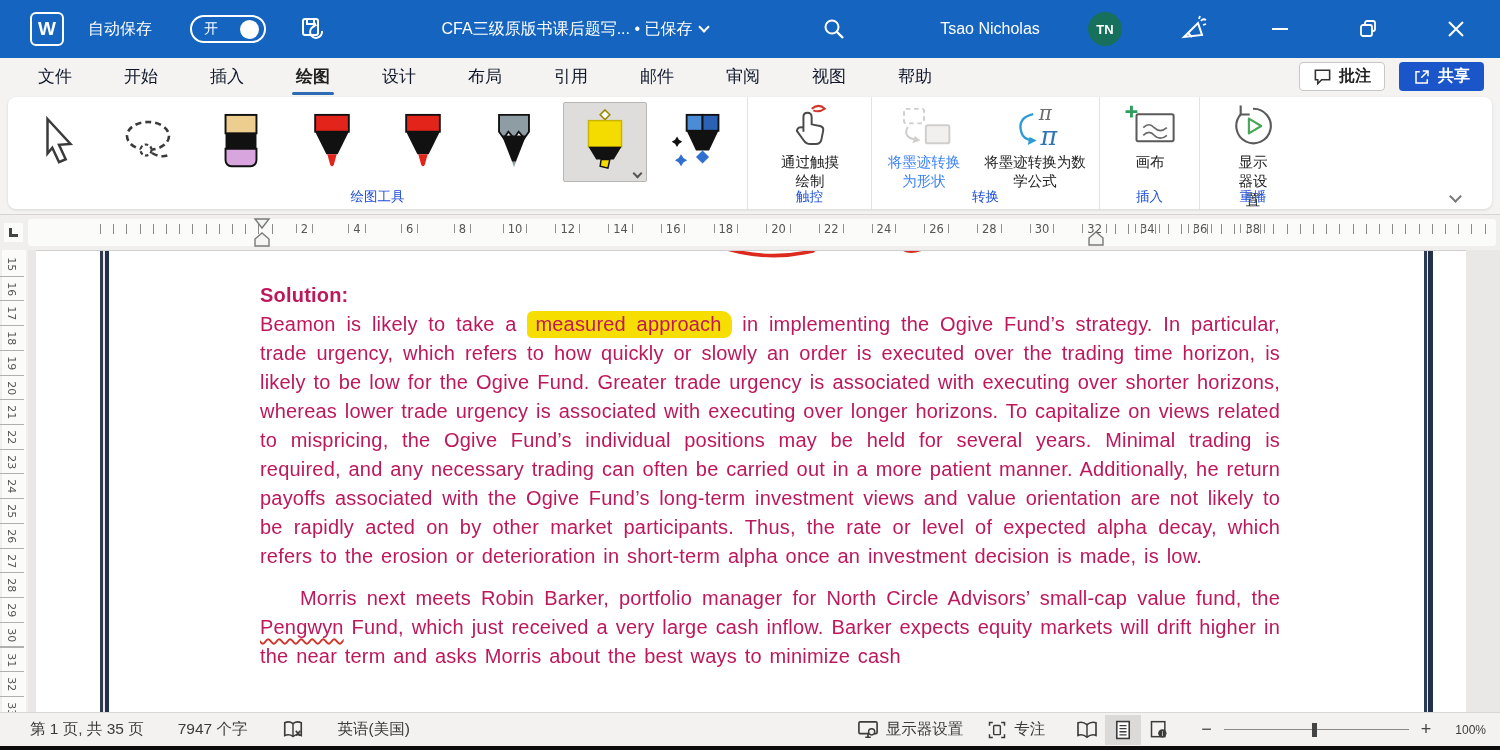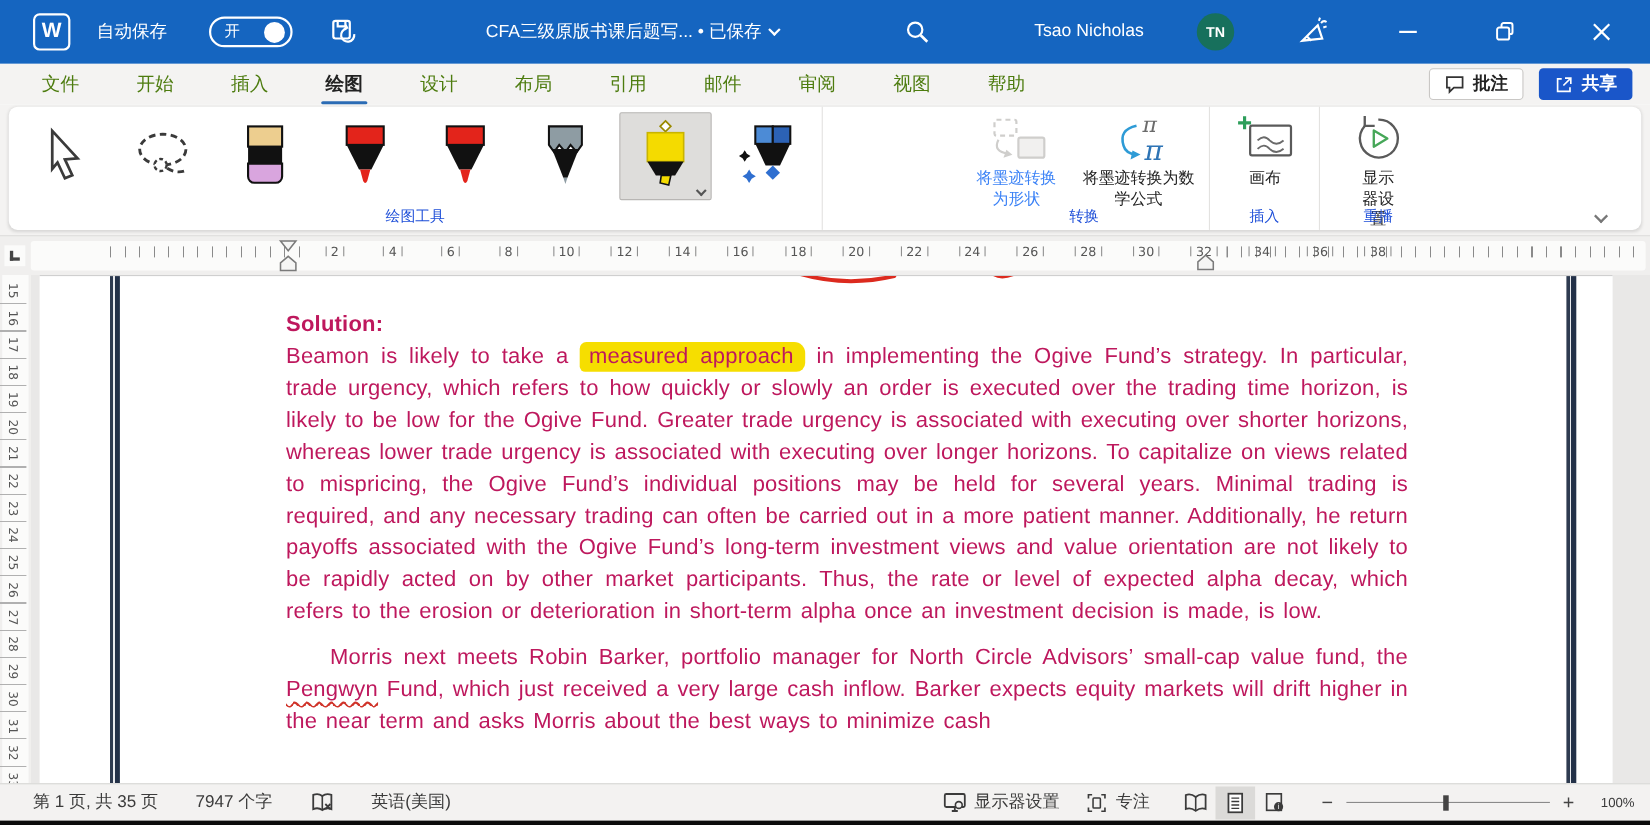--- a/index.html
+++ b/index.html
@@ -19,21 +19,21 @@
 .username{left:905px;width:170px;justify-content:center;font-size:16px}
 .avatar{left:1088px;top:12px!important;width:34px;height:34px!important;background:#17705C;border-radius:50%;justify-content:center;font-size:13px;font-weight:bold}
 .announce{left:1180px}
 .win-min{left:1262px;width:36px;justify-content:center}
 .win-restore{left:1350px;width:36px;justify-content:center}
 .win-close{left:1438px;width:36px;justify-content:center}
 .chev-dn{width:8px;height:8px;border-right:2px solid #fff;border-bottom:2px solid #fff;transform:rotate(45deg);margin-top:-4px}
 
 
 #tabsbar{position:absolute;left:0;top:58px;width:1500px;height:37px;background:#F4F3F2;display:flex;align-items:center;padding-left:12px}
-.tab{position:relative;height:37px;display:flex;align-items:center;padding:0 26px;font-size:17px;color:#4d7c0f}
+.tab{position:relative;height:37px;display:flex;align-items:center;padding:0 26px;font-size:17px;color:#0f172a}
 .tab.active{font-weight:bold;color:#222}
 .tab.active::after{content:"";position:absolute;left:22px;right:22px;bottom:0;height:3px;background:#2B6CB5;border-radius:2px}
 .tabsbar-right{margin-left:auto;display:flex;align-items:center;gap:14px;margin-right:16px}
 .btn-comments{height:29px;display:flex;align-items:center;gap:7px;background:#fff;border:1px solid #c9c7c5;border-radius:4px;padding:0 13px;font-size:16px;font-weight:bold;color:#222}
 .btn-share{height:29px;display:flex;align-items:center;gap:7px;background:#1A56C9;border-radius:4px;padding:0 14px;font-size:16px;font-weight:bold;color:#fff}
 
 
 #ribbonzone{position:absolute;left:0;top:95px;width:1500px;height:120px;background:#F4F3F2;border-bottom:1px solid #D5D4D2}
 #ribboncard{position:absolute;left:8px;top:2px;width:1484px;height:112px;background:#fff;border-radius:8px;box-shadow:0 1px 3px rgba(0,0,0,.12)}
 .rgroup{position:absolute;top:0;height:112px;border-right:1px solid #E3E2E0}
@@ -243,20 +243,32 @@
               <path d="M18 19 h34 L42 40 h-14 Z" fill="#111"></path>
               <path d="M35 40 l7 7 -7 7 -7 -7 Z" fill="#2F6FD0"></path>
               <path d="M8 26 l3 5 5 3 -5 3 -3 5 -3 -5 -5 -3 5 -3 Z" fill="#111" transform="scale(0.7) translate(3 10)"></path>
               <path d="M12 44 l2.5 4 4 2.5 -4 2.5 -2.5 4 -2.5 -4 -4 -2.5 4 -2.5 Z" fill="#2F6FD0"></path>
             </svg>
       </div>
     </div>
     <div class="glabel">绘图工具</div>
   </div>
 
+  <div class="rgroup g-touch">
+    <div class="rbtn" style="left:26px;width:72px">
+      <span class="bicon">
+        <svg width="46" height="46" viewBox="0 0 56 56">
+              <path d="M30 7 q9 -7 16 0 q-7 5 -14 2" fill="none" stroke="#D2362A" stroke-width="2.4"></path>
+              <path d="M20 30 q-7 -2 -8 4 l8 11 q3 5 9 5 h6 q6 0 7 -6 l2 -10 q1 -5 -4 -6 l-10 -2 v-9 q0 -5 -5 -5 q-5 0 -5 5 v18" fill="#fff" stroke="#4a4a4a" stroke-width="2.4" stroke-linejoin="round"></path>
+            </svg>
+      </span>
+      <span class="btext">通过触摸绘制</span>
+    </div>
+    <div class="glabel">触控</div>
+  </div>
 
   <div class="rgroup g-convert">
     <div class="rbtn disabled" style="left:12px;width:80px">
       <span class="bicon">
         <svg width="58" height="44" viewBox="0 0 64 48">
               <rect x="10" y="4" width="22" height="16" rx="2" fill="none" stroke="#CFCECC" stroke-width="2.2" stroke-dasharray="5 4"></rect>
               <rect x="34" y="22" width="26" height="20" rx="2" fill="#F1F0EF" stroke="#CFCECC" stroke-width="2.2"></rect>
               <path d="M14 24 q-6 12 10 14" fill="none" stroke="#CFCECC" stroke-width="2.2"></path>
               <path d="M22 34 l6 5 -9 3 Z" fill="#CFCECC"></path>
             </svg>

